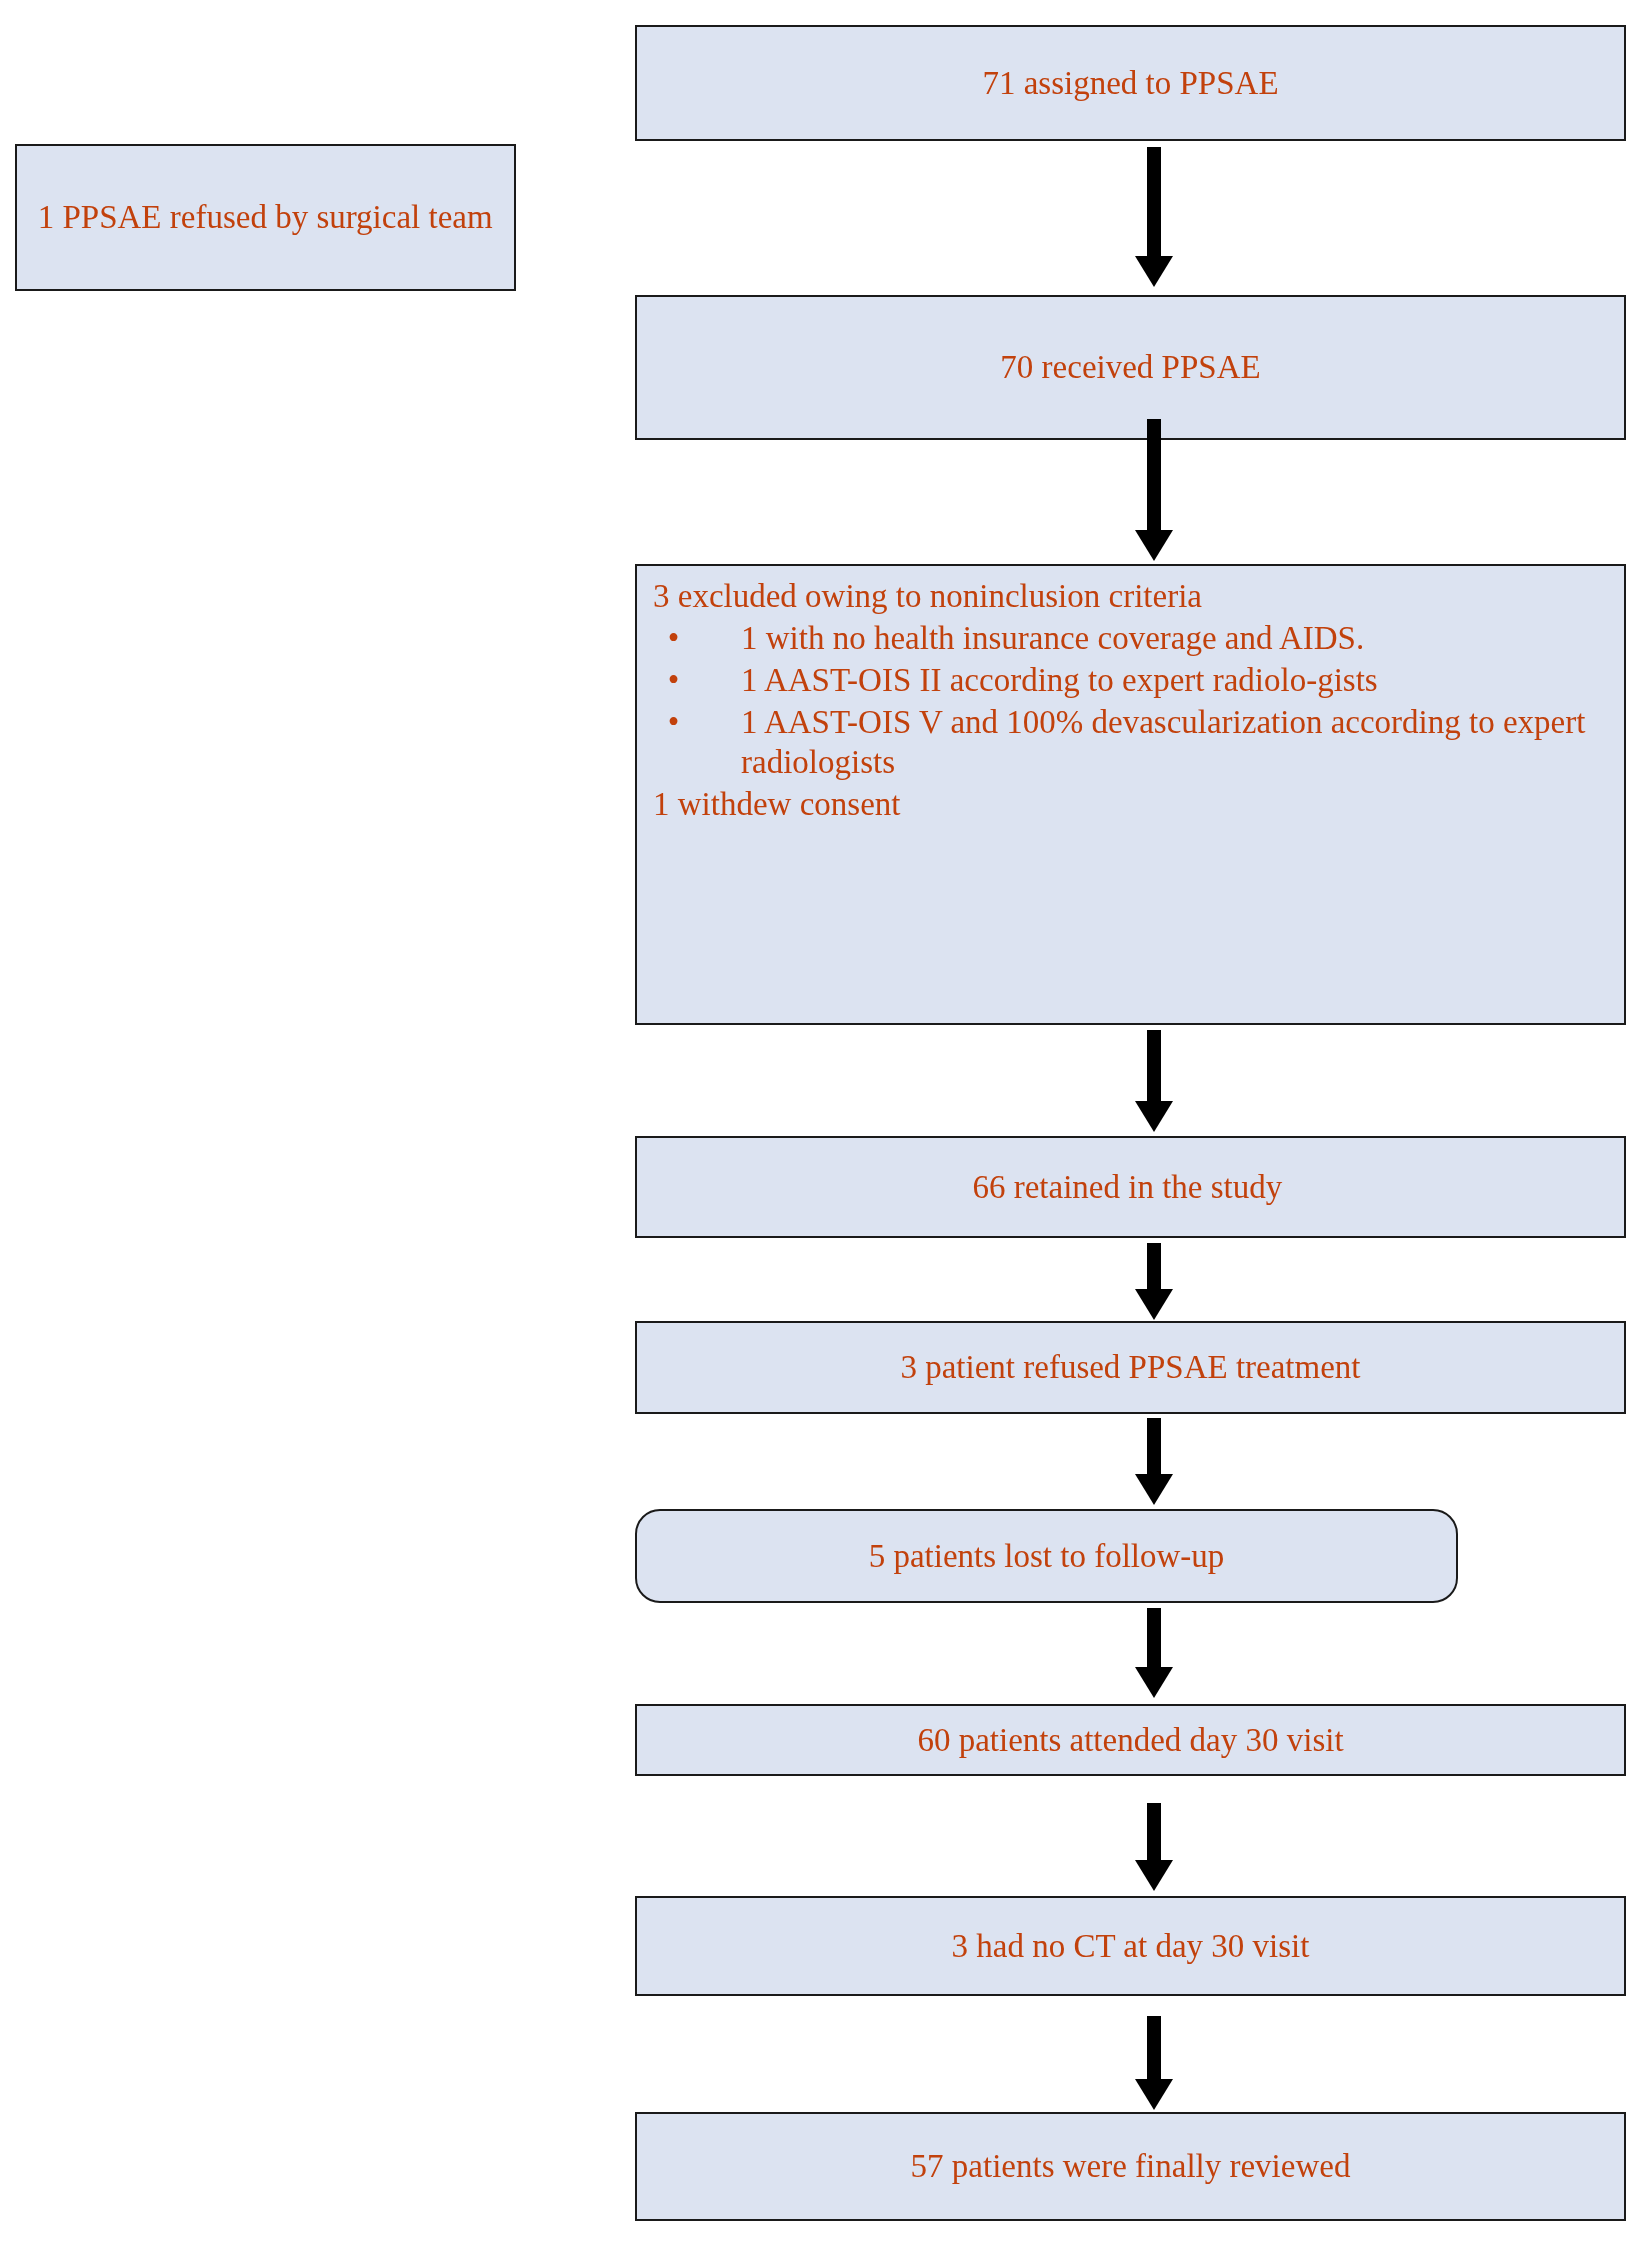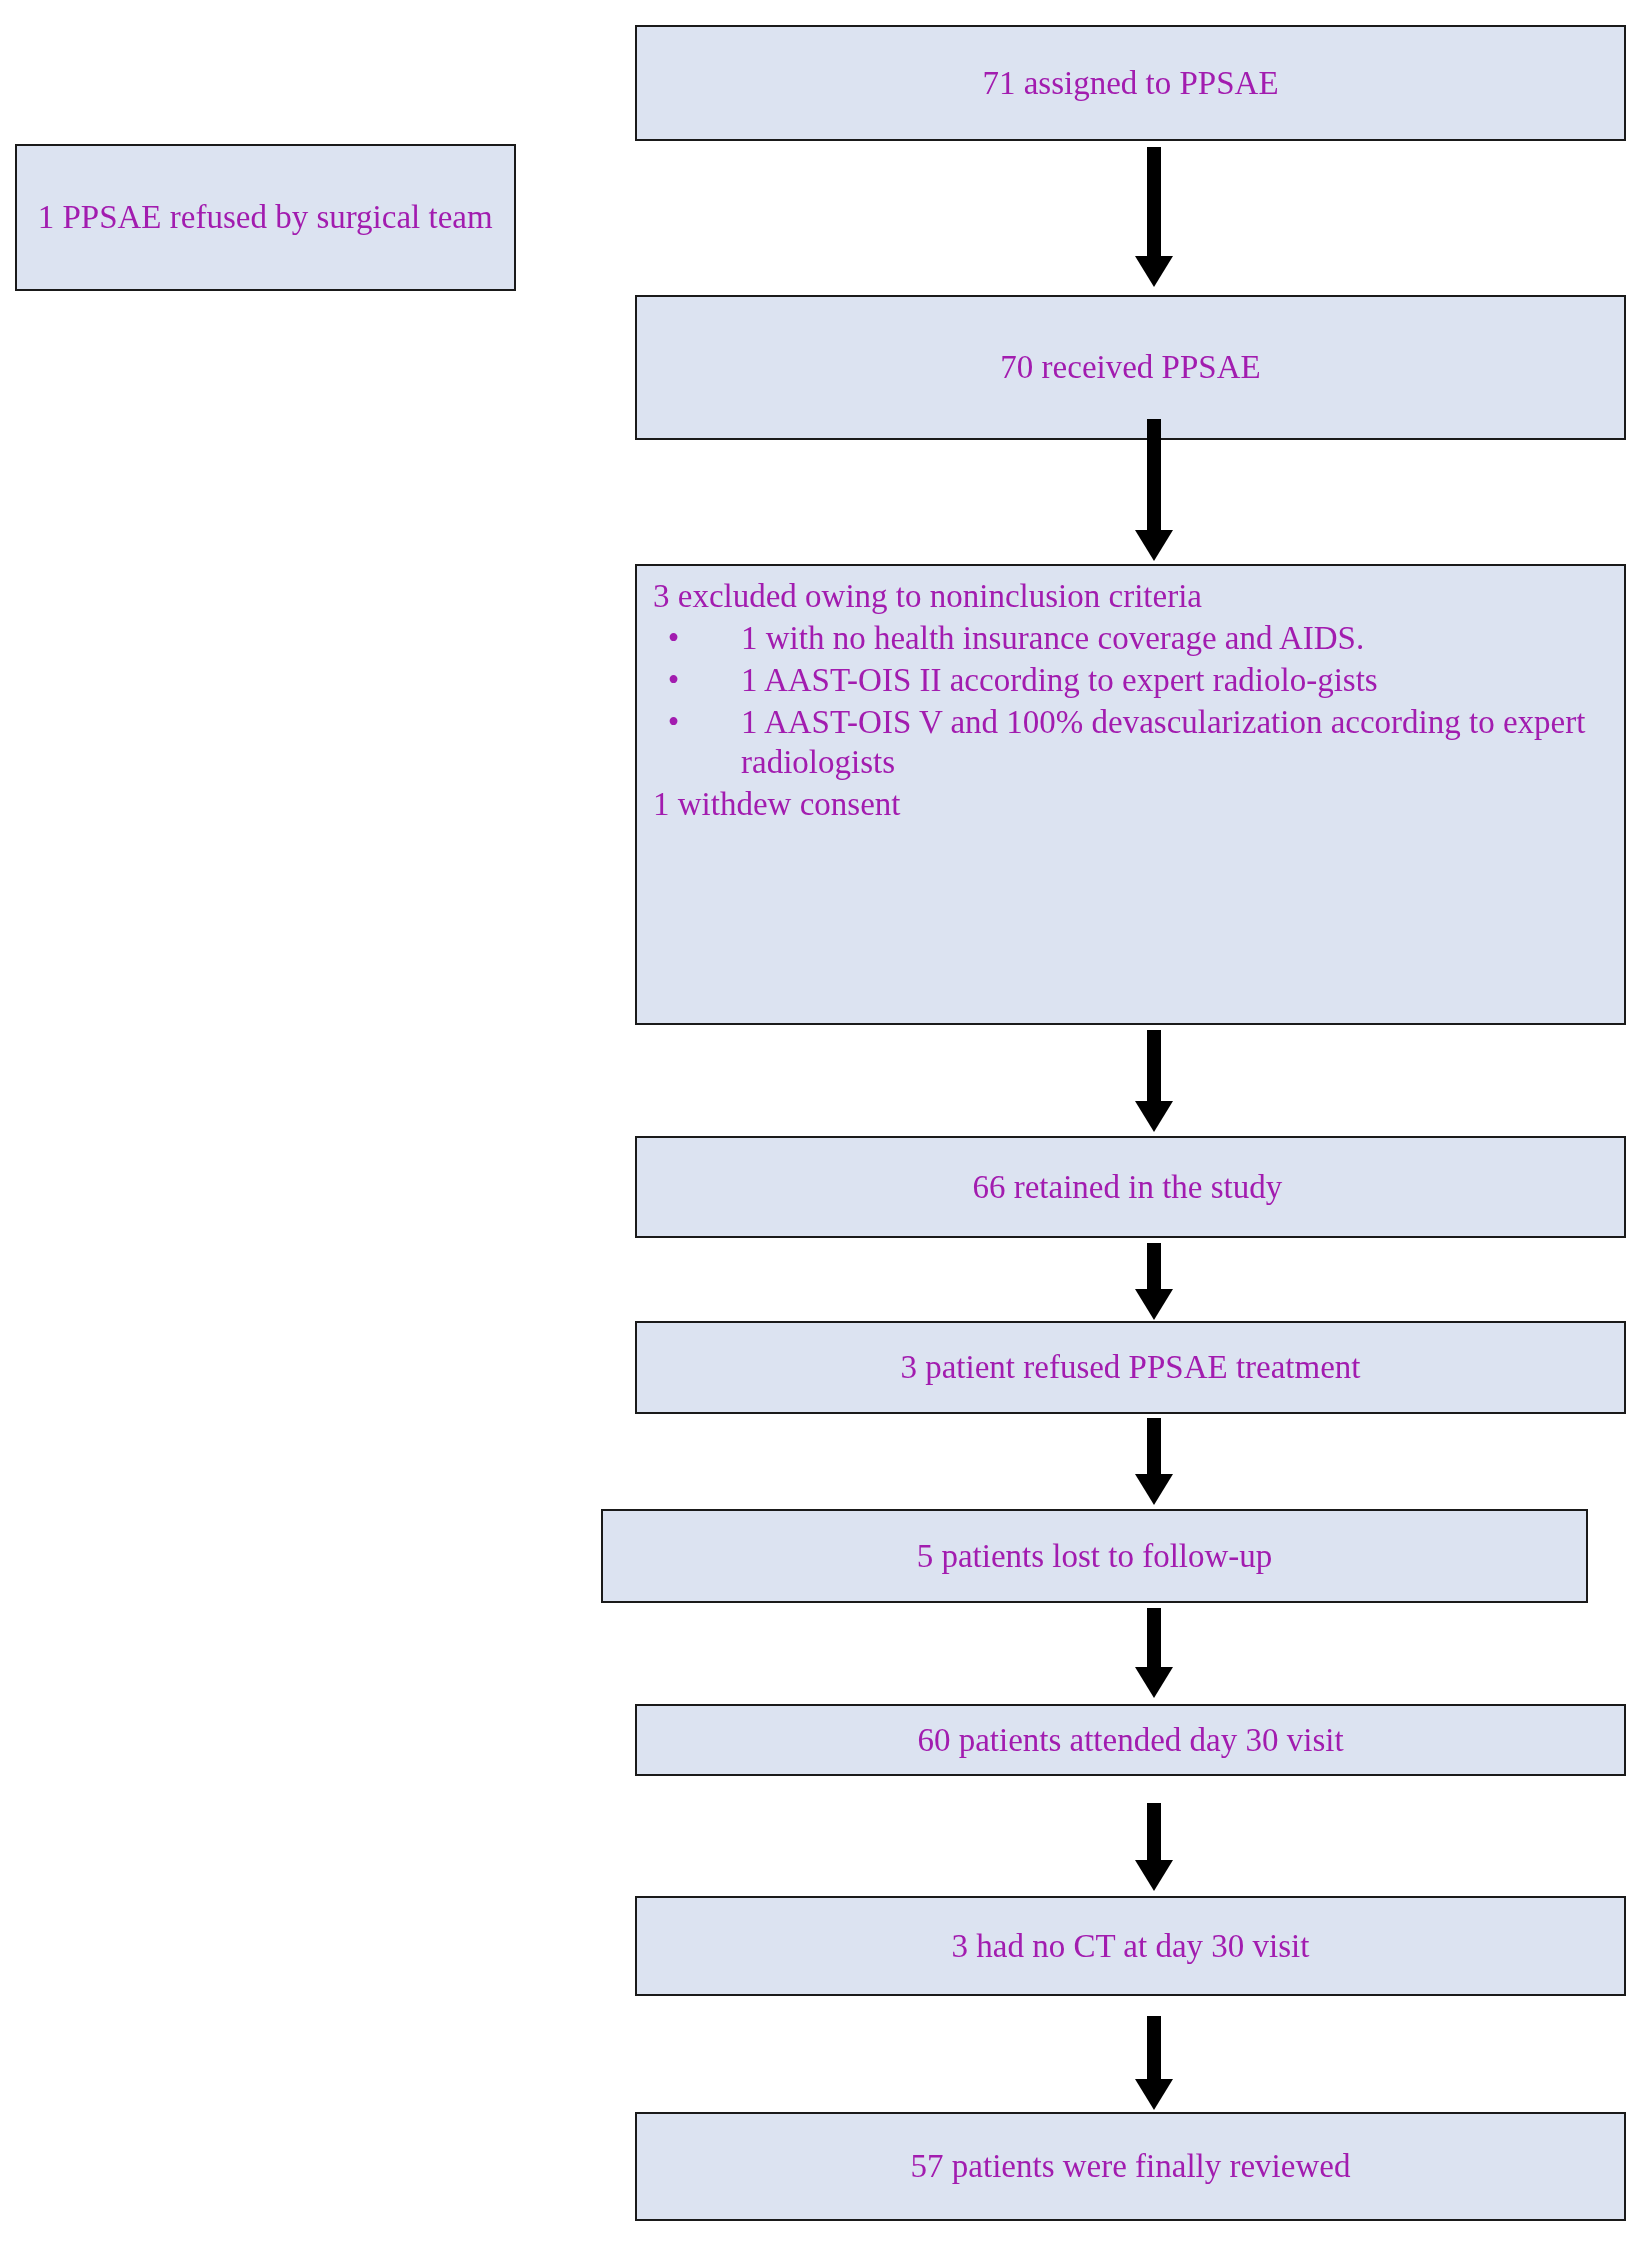--- a/index.html
+++ b/index.html
@@ -14,21 +14,21 @@
     background: #ffffff;
     font-family: "Liberation Serif", "DejaVu Serif", serif;
     overflow: hidden;
   }
 
   .node {
     position: absolute;
     box-sizing: border-box;
     background: #dce3f1;
     border: 2.9px solid #1a1a1a;
-    color: #a21caf;
+    color: #c2410c;
     font-size: 33px;
     line-height: 1.22;
   }
 
   
   .node.center {
     display: flex;
     align-items: center;
     justify-content: center;
     text-align: center;
@@ -150,21 +150,21 @@
 
   <div class="node center" style="left:635px; top:1321px; width:991px; height:93px;">
     <span>3 patient refused PPSAE treatment</span>
   </div>
 
   <div class="arrow" style="left:1135px; top:1418px; width:38px; height:88px;">
     <div class="shaft" style="left:11.8px; top:0; width:14.7px; height:59px;"></div>
     <div class="head" style="left:0; top:56px;"></div>
   </div>
 
-  <div class="node center" style="left:601px; top:1509px; width:987px; height:94px;">
+  <div class="node center" style="left:635px; top:1509px; width:823px; height:94px;border-radius:25px;">
     <span>5 patients lost to follow-up</span>
   </div>
 
   <div class="arrow" style="left:1135px; top:1608px; width:38px; height:91px;">
     <div class="shaft" style="left:11.8px; top:0; width:14.7px; height:62px;"></div>
     <div class="head" style="left:0; top:59px;"></div>
   </div>
 
   <div class="node center" style="left:635px; top:1704px; width:991px; height:72px;">
     <span>60 patients attended day 30 visit</span>

